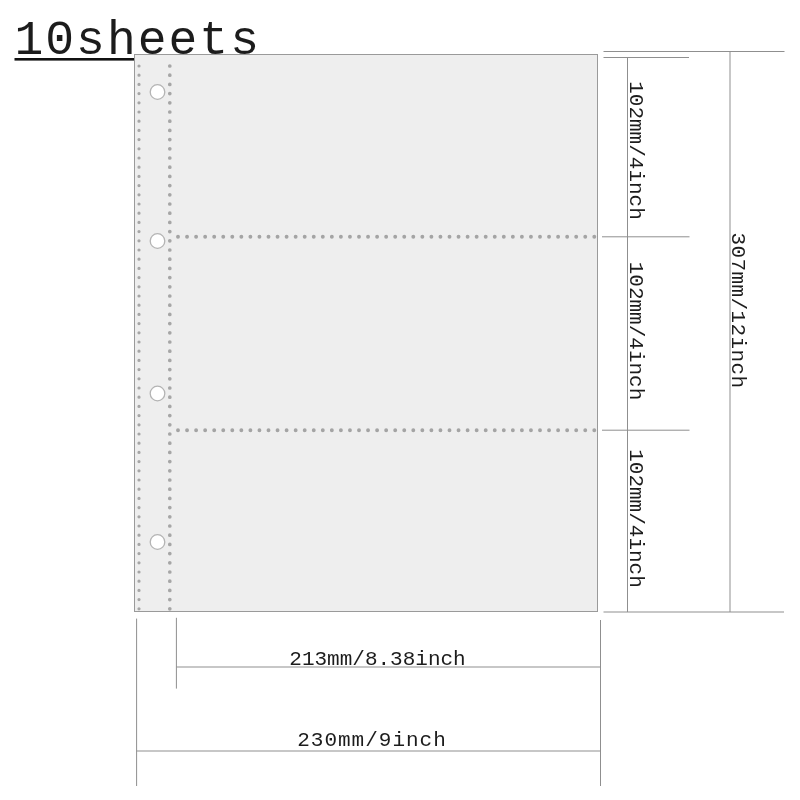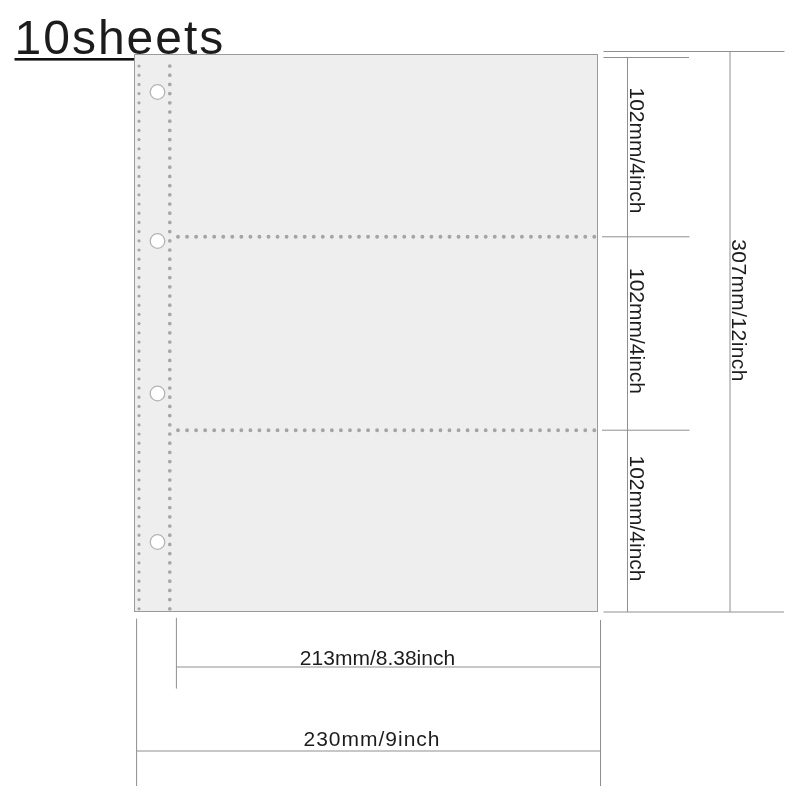--- a/index.html
+++ b/index.html
@@ -1,17 +1,17 @@
 <!DOCTYPE html>
 <html><head>
 <meta charset="utf-8">
 <style>
   html,body{margin:0;padding:0;background:#ffffff;}
   .page{position:relative;width:800px;height:800px;background:#ffffff;overflow:hidden;
-        font-family:Liberation Sans, sans-serif;}
+        font-family:Liberation Mono, monospace;}
   svg{position:absolute;left:0;top:0;}
   text{fill:#1c1c1c;}
 </style>
 </head>
 <body>
 <div class="page">
 <svg width="800" height="800" viewBox="0 0 800 800">
 
   <rect x="0" y="0" width="800" height="800" fill="#ffffff"></rect>
 

